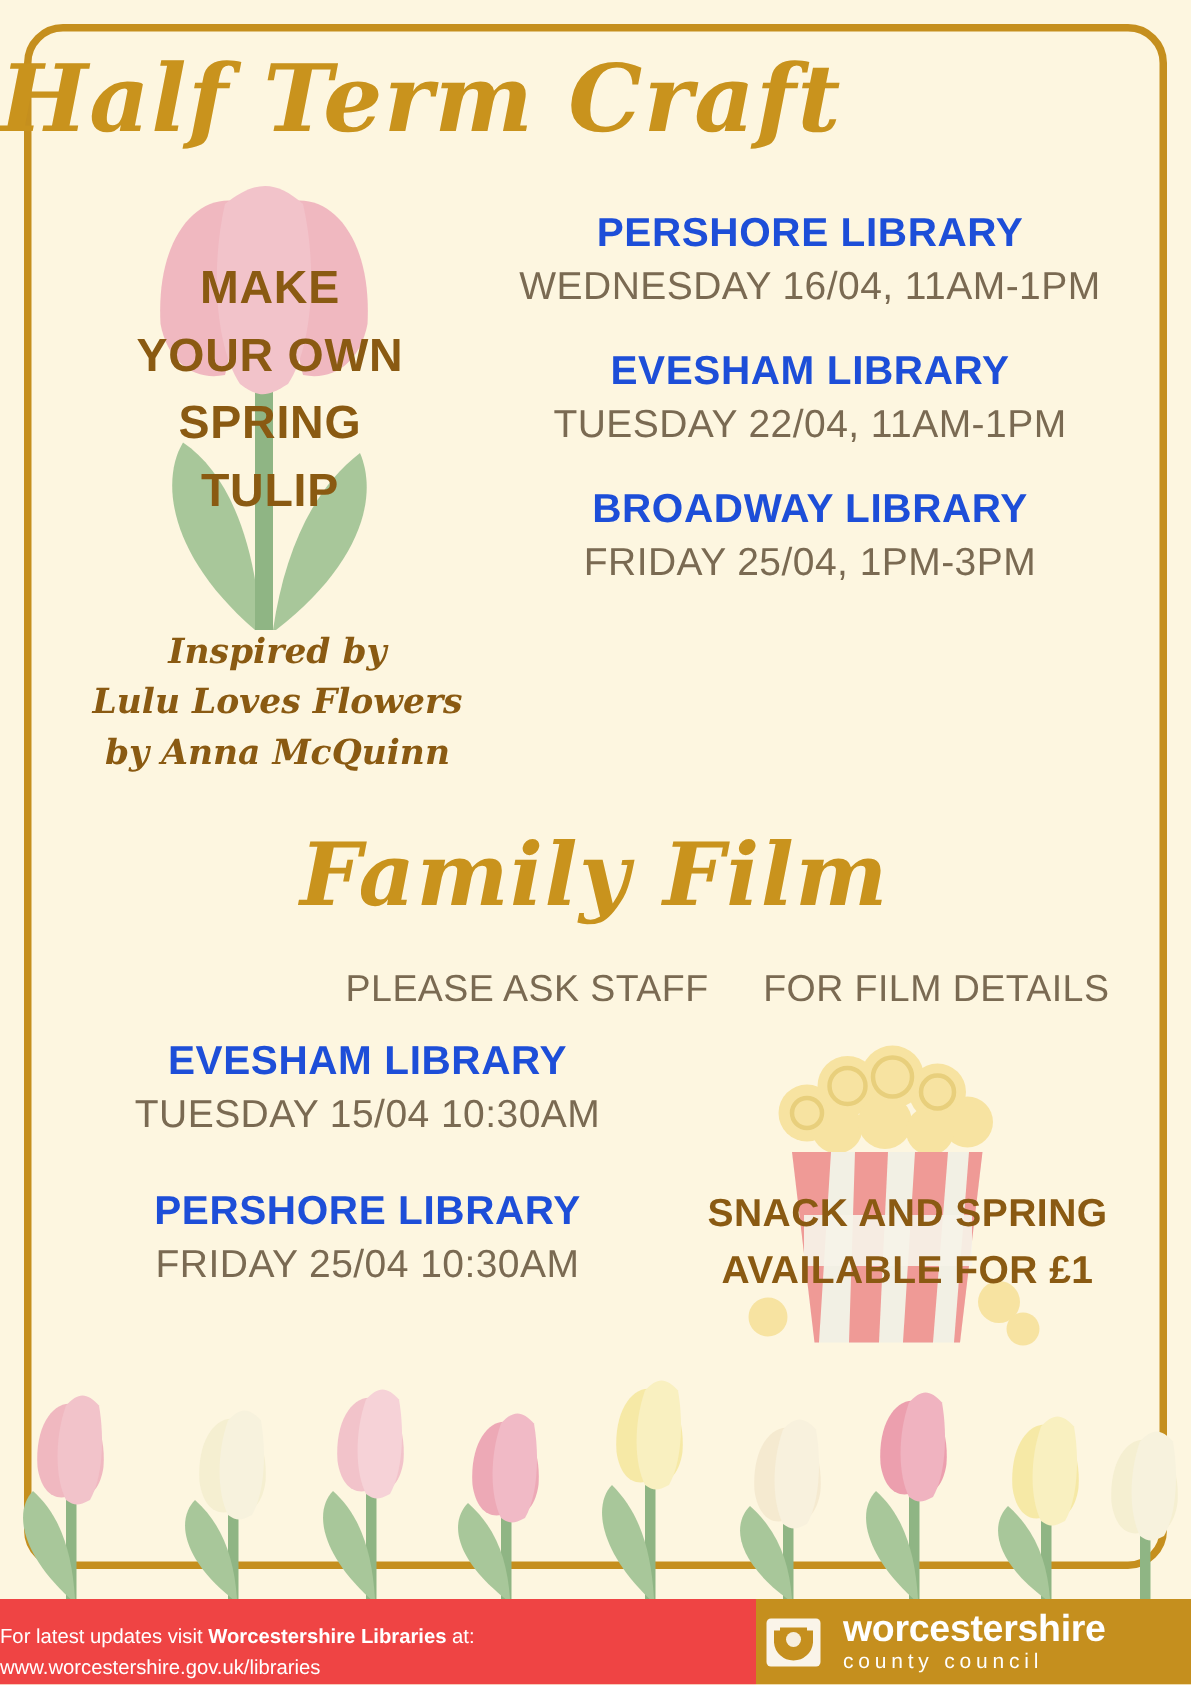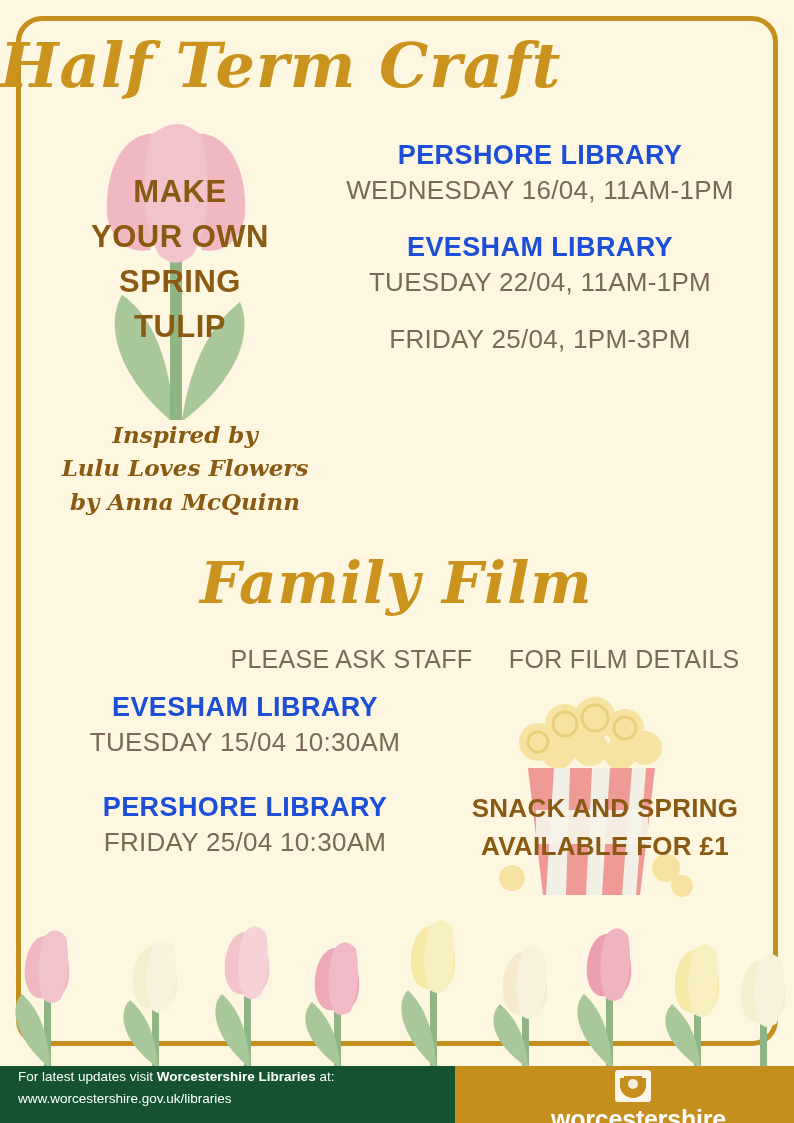--- a/index.html
+++ b/index.html
@@ -183,39 +183,37 @@
   .footer {
     position: absolute;
     left: 0;
     bottom: 0;
     width: 794px;
     height: 57px;
     display: flex;
   }
   .footer-left {
     flex: 1;
-    background: #14532d;
+    background: #ef4444;
     color: #ffffff;
     display: flex;
     flex-direction: column;
-    justify-content: flex-start;
-    padding-left: 18px;
+    justify-content: flex-end;
     box-sizing: border-box;
     font-size: 13.5px;
     line-height: 1.6;
   }
   .footer-left b { font-weight: bold; }
   .footer-right {
-    width: 339px;
+    width: 290px;
     background: #c58f1e;
     display: flex;
     align-items: center;
-    padding-left: 28px;
+    padding-left: 4px;
     box-sizing: border-box;
-    flex-direction: column;
   }
   .crest {
     width: 42px;
     height: 40px;
     margin-right: 12px;
     flex: none;
   }
   .council-text {
     color: #ffffff;
   }
@@ -269,20 +267,21 @@
   <div class="craft-sessions">
     <div class="session">
       <div class="lib">PERSHORE LIBRARY</div>
       <div class="when">WEDNESDAY 16/04, 11AM-1PM</div>
     </div>
     <div class="session">
       <div class="lib">EVESHAM LIBRARY</div>
       <div class="when">TUESDAY 22/04, 11AM-1PM</div>
     </div>
     <div class="session">
+      <div class="lib">BROADWAY LIBRARY</div>
       <div class="when">FRIDAY 25/04, 1PM-3PM</div>
     </div>
   </div>
 
   <div id="family-film" class="script-title">Family Film</div>
 
   <div class="film-note">
     <span>PLEASE ASK STAFF</span>
     <span class="gap"></span>
     <span>FOR FILM DETAILS</span>

